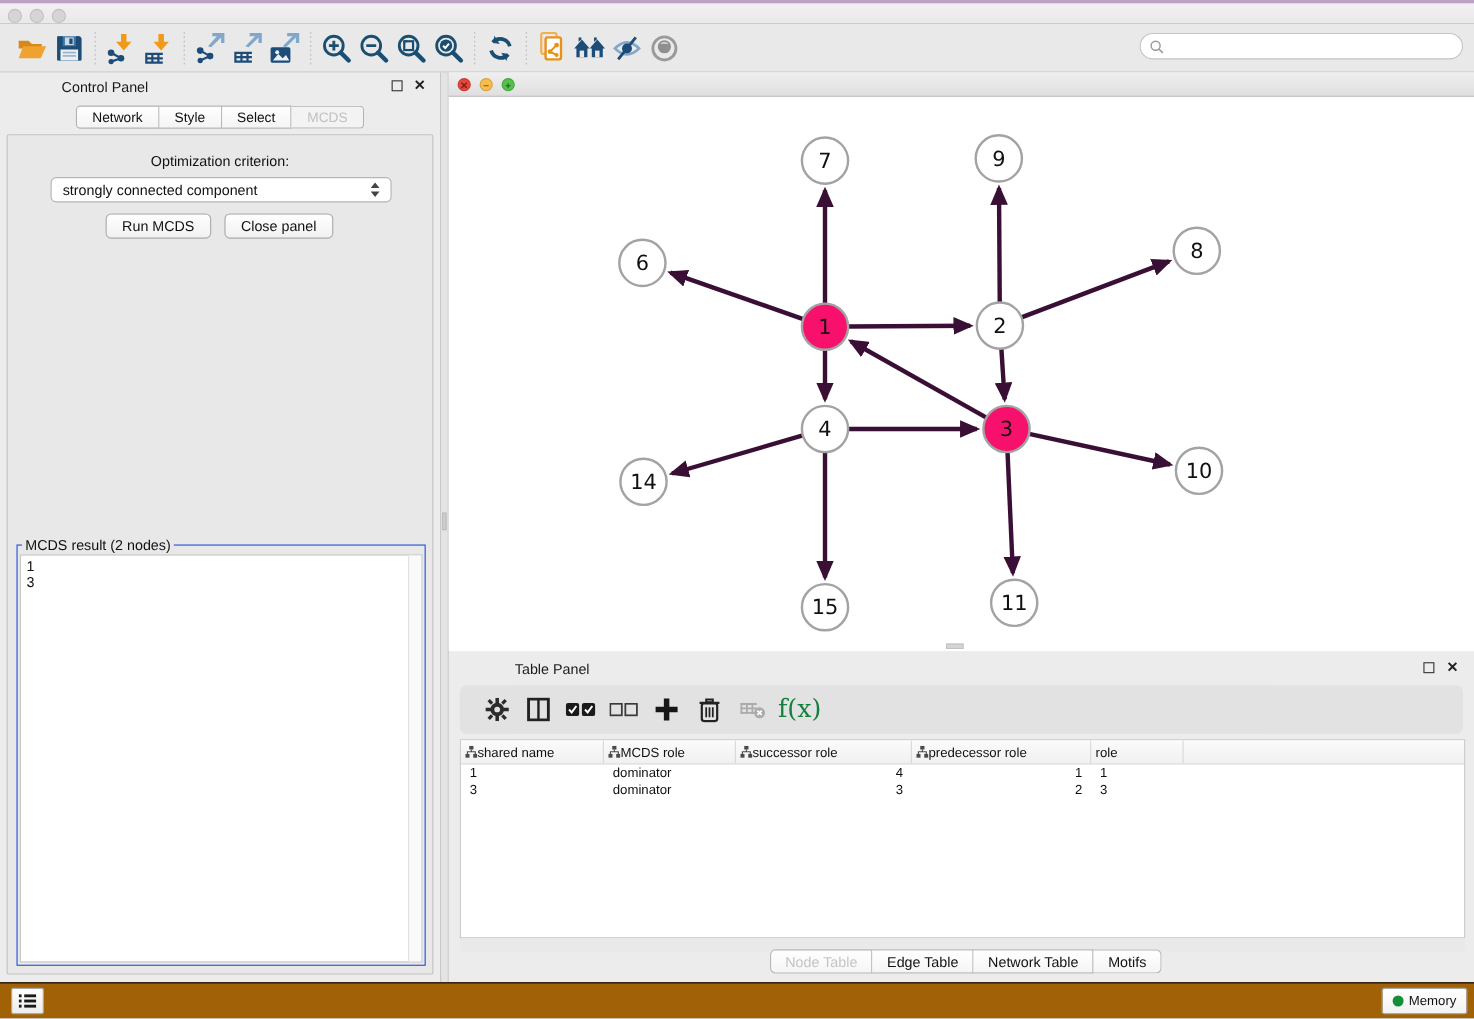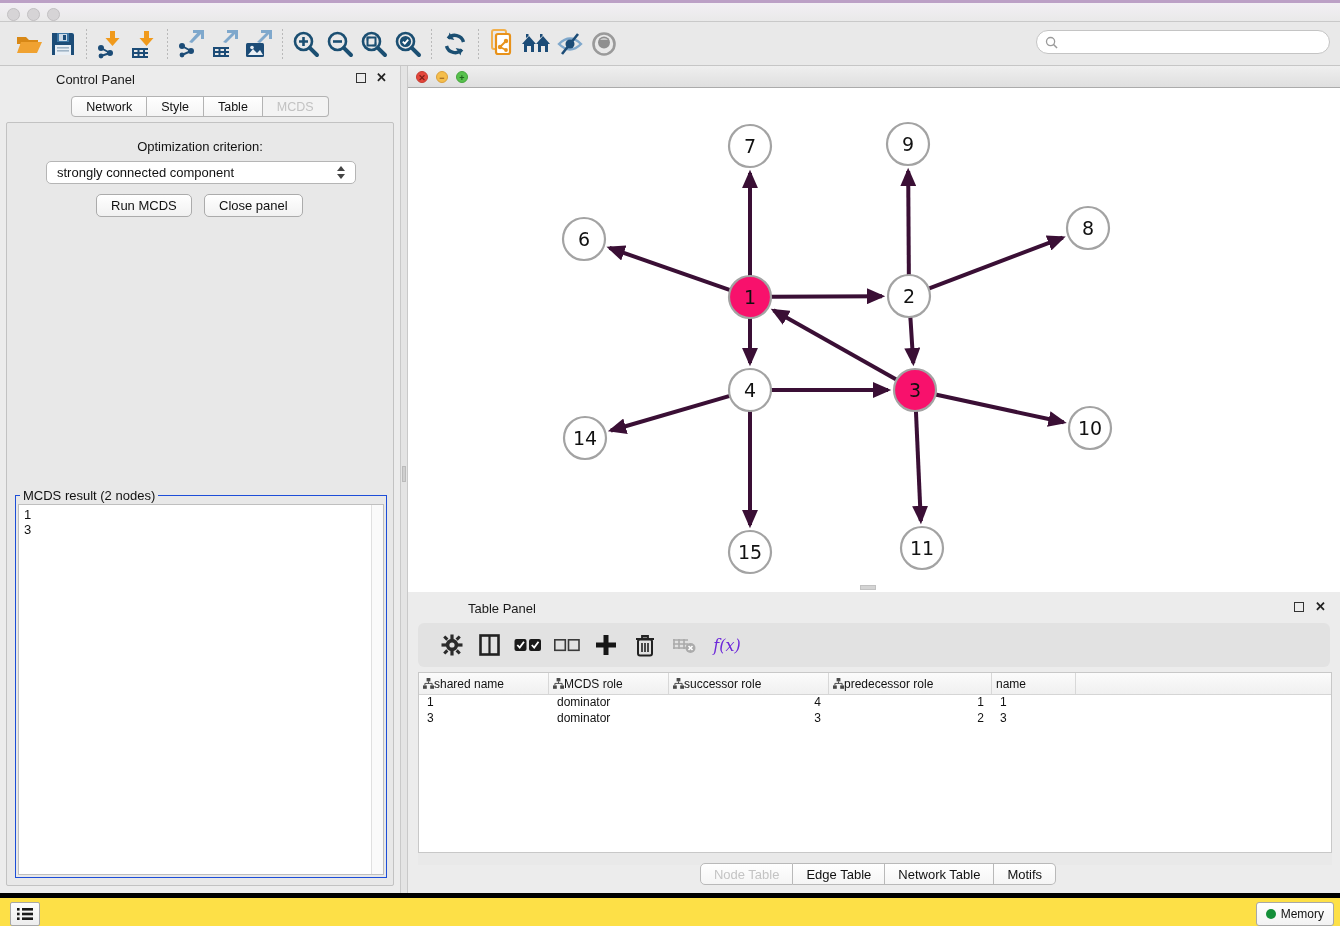--- a/index.html
+++ b/index.html
@@ -87,24 +87,24 @@
   .tr-row { display:flex; height:16px; font-size:12px; color:#111; }
   .td-cell { padding:0 8px; overflow:hidden; white-space:nowrap; }
   .td-right { text-align:right; }
   #tp-footer-strip { position:absolute; left:10px; top:258px; width:914px; height:12px; background:#E9E9E9; }
   #tp-tabs { position:absolute; left:4px; top:268px; width:100%; display:flex; justify-content:center; }
   .tp-tab { height:22px; padding:0 13px; font-size:13px; line-height:21px; background:linear-gradient(#FFFFFF,#F5F5F5);
     border:1px solid #B9B9B9; border-left:none; color:#111; }
   .tp-tab:first-child { border-left:1px solid #B9B9B9; border-radius:5px 0 0 5px; }
   .tp-tab:last-child { border-radius:0 5px 5px 0; }
   .tp-tab.active { color:#C4C4C4; }
-  #fx-label { font-family:"DejaVu Serif", serif; font-style:italic; font-size:16px; color:#6d28d9; }
-
-  
-  #statusbar { position:absolute; left:0; top:893px; width:1340px; height:33px; background:#fde047; border-top:5px solid #000000; }
+  #fx-label { font-family:"DejaVu Serif", serif; font-size:23px; color:#15803d; }
+
+  
+  #statusbar { position:absolute; left:0; top:893px; width:1340px; height:33px; background:#a16207; border-top:1px solid #000000; }
   #list-btn { position:absolute; left:10px; top:4px; width:30px; height:24px; background:linear-gradient(#FDFDFD,#EDEDED);
     border:1px solid #A8A8A8; border-radius:2px; display:flex; align-items:center; justify-content:center; }
   #memory-btn { position:absolute; right:6px; top:4px; height:24px; background:linear-gradient(#FFFFFF,#F2F2F2);
     border:1px solid #A8A8A8; border-radius:3px; display:flex; align-items:center; padding:0 9px; }
   #memory-dot { width:10px; height:10px; border-radius:50%; background:#148F39; margin-right:5px; }
   #memory-label { font-size:12px; color:#111; }
 </style>
 </head>
 <body>
 
@@ -264,21 +264,21 @@
 
 <div id="control-panel">
   <div class="panel-head">
     <span class="ph-title">Control Panel</span>
     <span class="ph-float" style="right:34px"></span>
     <span class="ph-close" style="right:13px">✕</span>
   </div>
   <div id="cp-tabs">
       <div class="cp-tab">Network</div>
       <div class="cp-tab">Style</div>
-      <div class="cp-tab">Table</div>
+      <div class="cp-tab">Select</div>
       <div class="cp-tab active">MCDS</div>
     </div>
   <div id="cp-content">
     <div id="opt-label">Optimization criterion:</div>
     <div id="opt-select">
       <span>strongly connected component</span>
       <span class="chevrons">
           <div class="chev-up"></div>
           <div class="chev-down"></div>
         </span>
@@ -462,21 +462,21 @@
             <g fill="#4A4A4A">
               <rect x="3.6" y="0" width="3.8" height="3.4"></rect>
               <rect x="0" y="7.4" width="3.8" height="3.4"></rect>
               <rect x="7.2" y="7.4" width="3.8" height="3.4"></rect>
             </g>
             <path d="M5.5 3.4 v2 M1.9 7.4 v-2 h7.2 v2" stroke="#4A4A4A" stroke-width="1" fill="none"></path>
           </svg>
           <span class="th-label">predecessor role</span>
         </div>
         <div class="th-cell" style="width: 84px;">
-          <span class="th-label">name</span>
+          <span class="th-label">role</span>
         </div>
       </div>
     <div id="tp-rows">
         <div class="tr-row">
           <div class="td-cell" style="width: 130px;">1</div>
           <div class="td-cell" style="width: 120px;">dominator</div>
           <div class="td-cell td-right" style="width: 160px;">4</div>
           <div class="td-cell td-right" style="width: 163px;">1</div>
           <div class="td-cell" style="width: 84px;">1</div>
         </div>

